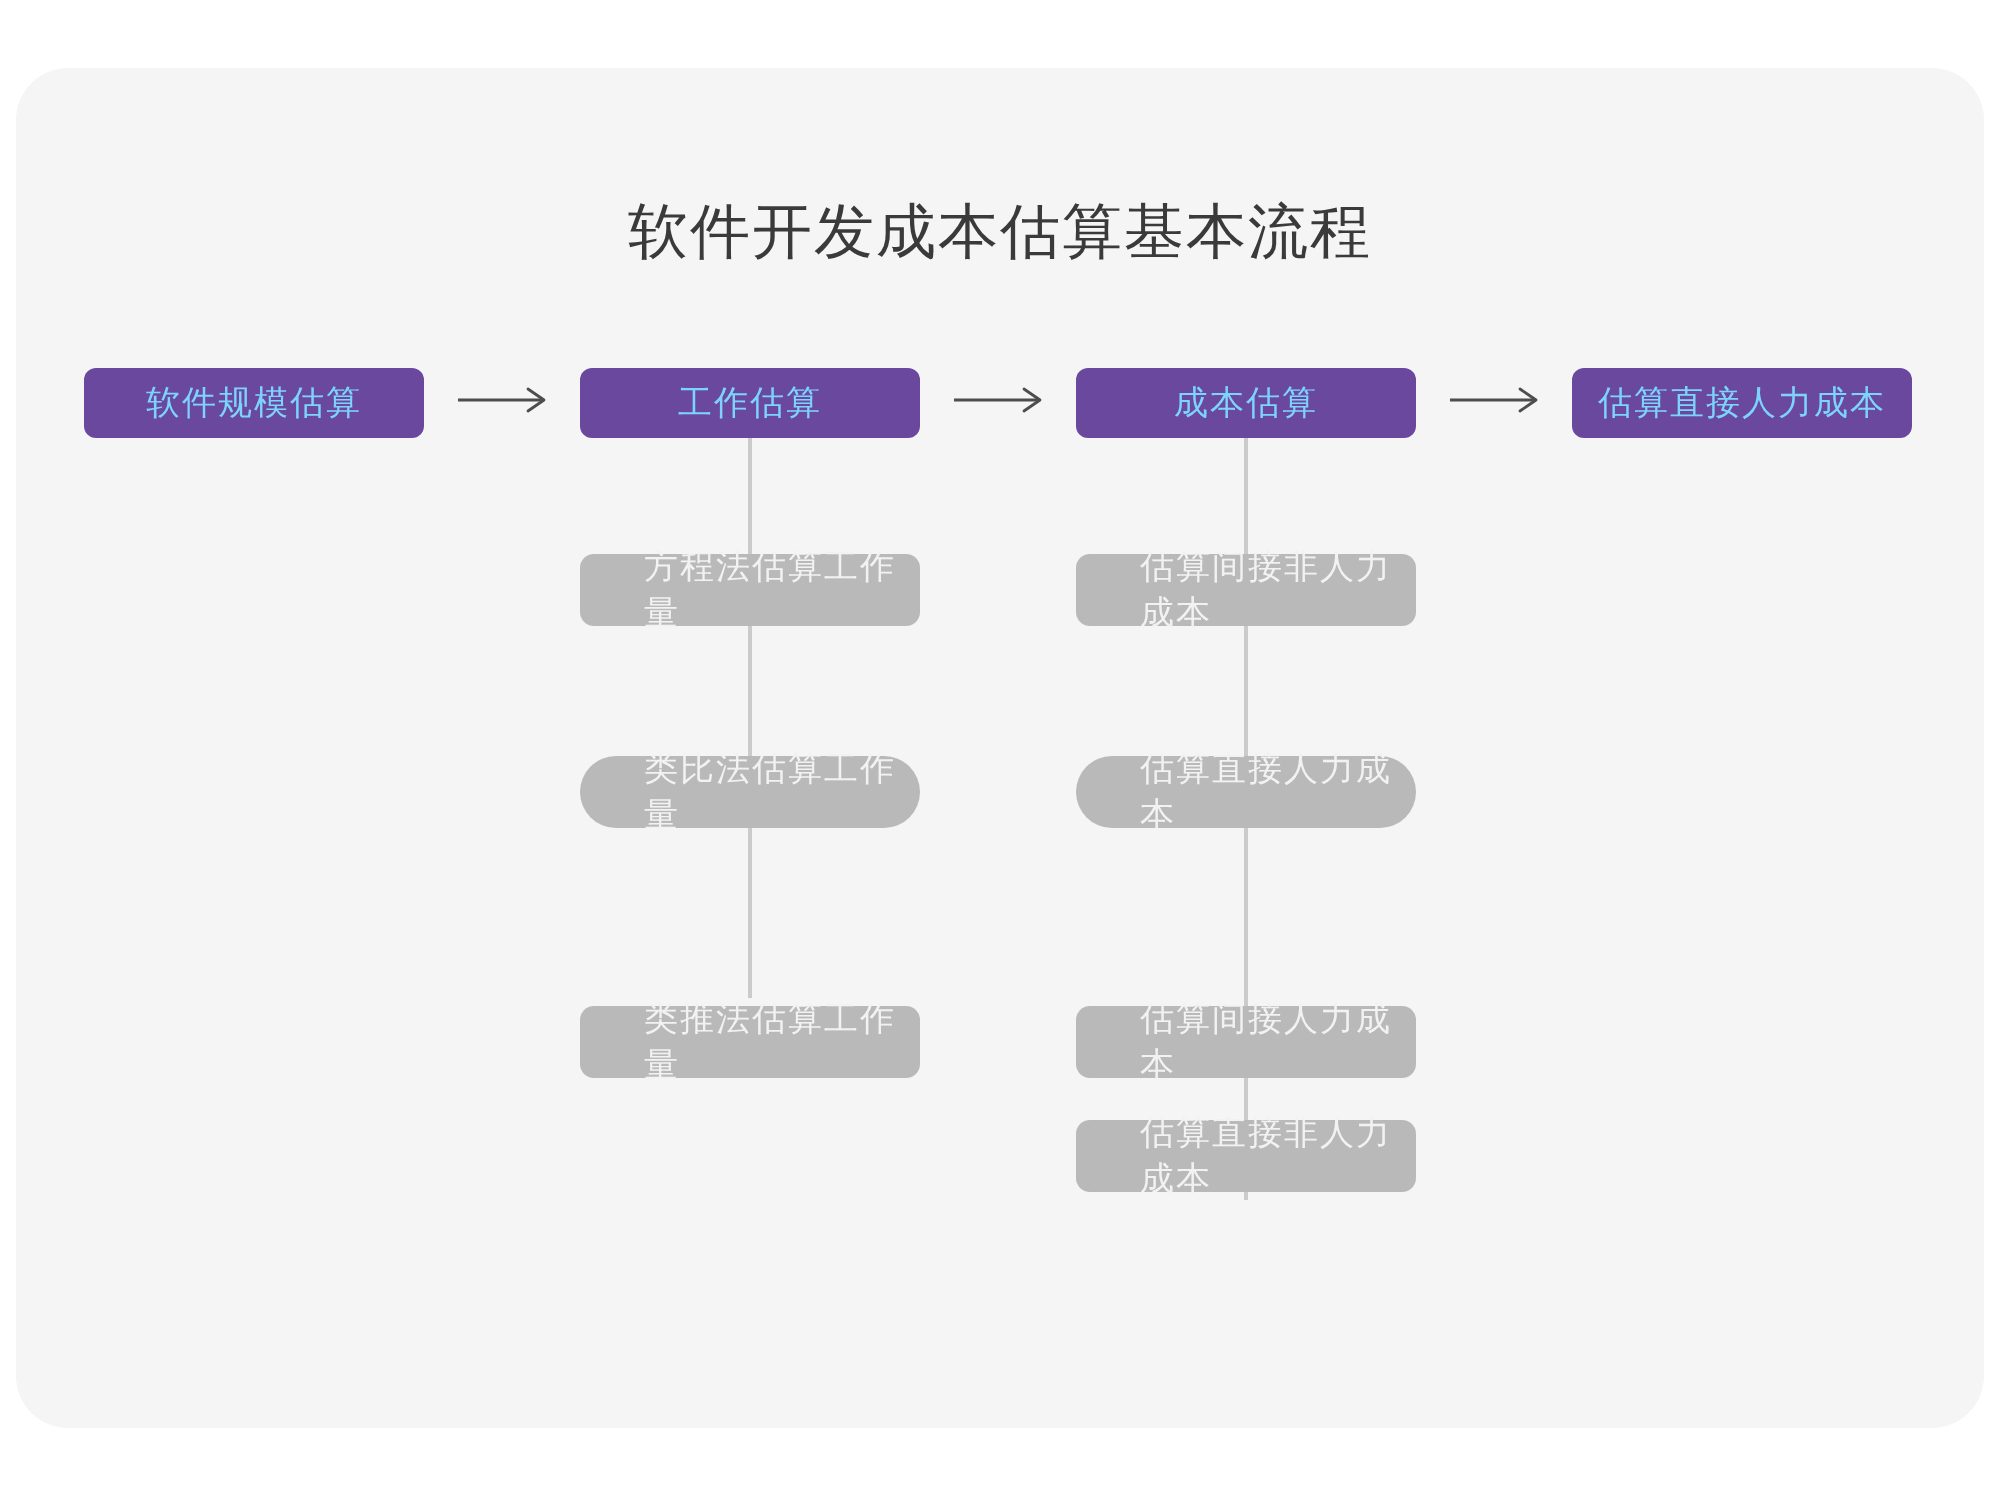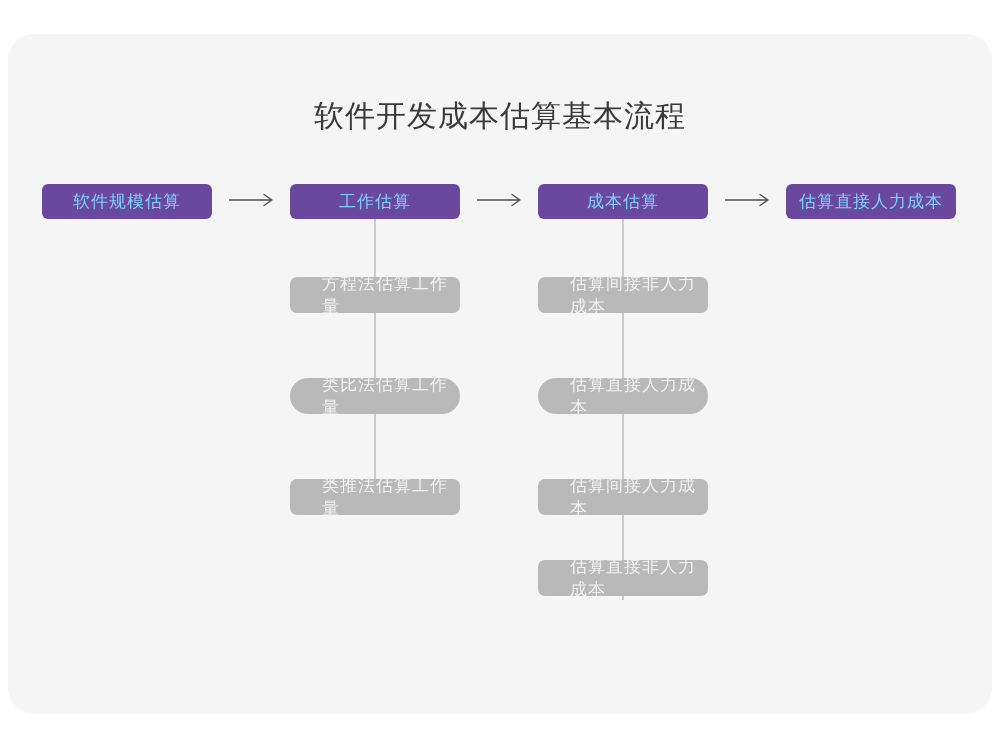--- a/index.html
+++ b/index.html
@@ -90,21 +90,21 @@
     align-items: center;
     justify-content: center;
     box-sizing: border-box;
     z-index: 3;
     padding-left: 32px;
   }
   .col1 { left: 290px; }
   .col2 { left: 538px; }
   .row1 { top: 277px; }
   .row2 { top: 378px; border-radius: 18px; }
-  .row3 { top: 479px; }
+  .row3 { top: 503px; }
   .row4 { top: 560px; }
 </style>
 </head>
 <body>
 
 <div class="canvas">
 
   <div class="card"></div>
 
   <div class="title">软件开发成本估算基本流程</div>

